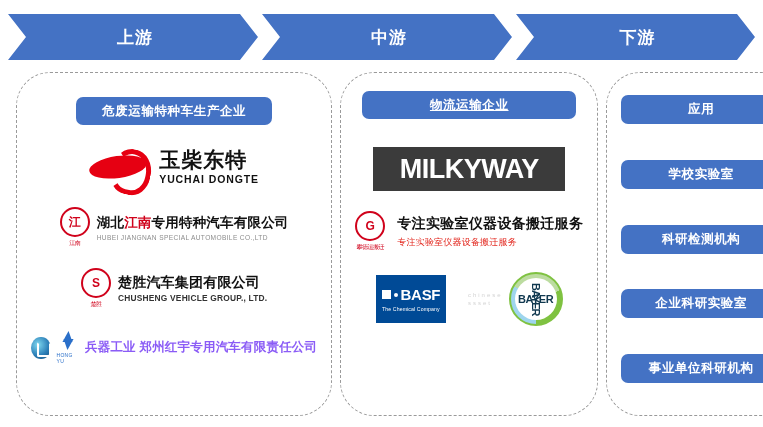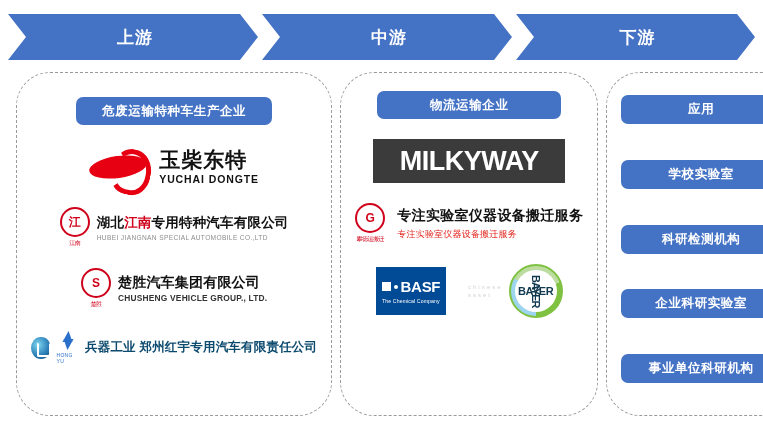--- a/index.html
+++ b/index.html
@@ -85,21 +85,21 @@
     font-size: 12.5px;
     font-weight: bold;
     letter-spacing: 0.6px;
     text-align: center;
     display: flex;
     align-items: center;
     justify-content: center;
     box-sizing: border-box;
   }
   .panel-left .pill  { width: 196px; height: 28px; margin-top: 6px; }
-  .panel-mid .pill   { width: 184px; height: 28px; }
+  .panel-mid .pill   { width: 214px; height: 28px; text-decoration: underline; }
   .panel-right .pill { width: 160px; height: 29px; }
 
   
   .yuchai { margin-top: 22px; display: flex; align-items: center; gap: 8px; }
   .yuchai-mark {
     width: 62px; height: 40px; position: relative;
   }
   .yuchai-mark .ellipse {
     position: absolute; left: 0; top: 9px;
     width: 58px; height: 22px;
@@ -181,25 +181,25 @@
   .hy-mark2::after {
     content: "";
     position: absolute; left: 5px; top: 8px;
     width: 0; height: 0;
     border-left: 5px solid transparent;
     border-right: 5px solid transparent;
     border-top: 11px solid #2a6fc9;
     transform: skewX(-6deg);
   }
   .hy-cap { font-size: 5px; color: #2a6fc9; letter-spacing: 0.3px; margin-top: 1px; }
-  .hy-cn { font-size: 12.5px; font-weight: bold; color: #0c4a6e; letter-spacing: 0.2px; white-space: nowrap; }
+  .hy-cn { font-size: 12.5px; font-weight: bold; color: #8b5cf6; letter-spacing: 0.2px; white-space: nowrap; }
 
   
   .milkyway {
-    margin-top: 20px;
+    margin-top: 28px;
     width: 192px; height: 44px;
     background: #3b3b3b;
     display: flex; align-items: center; justify-content: center;
   }
   .milkyway-text {
     color: #ffffff;
     font-size: 27px;
     font-weight: bold;
     letter-spacing: -0.5px;
     font-family: "Liberation Sans", "DejaVu Sans", sans-serif;

